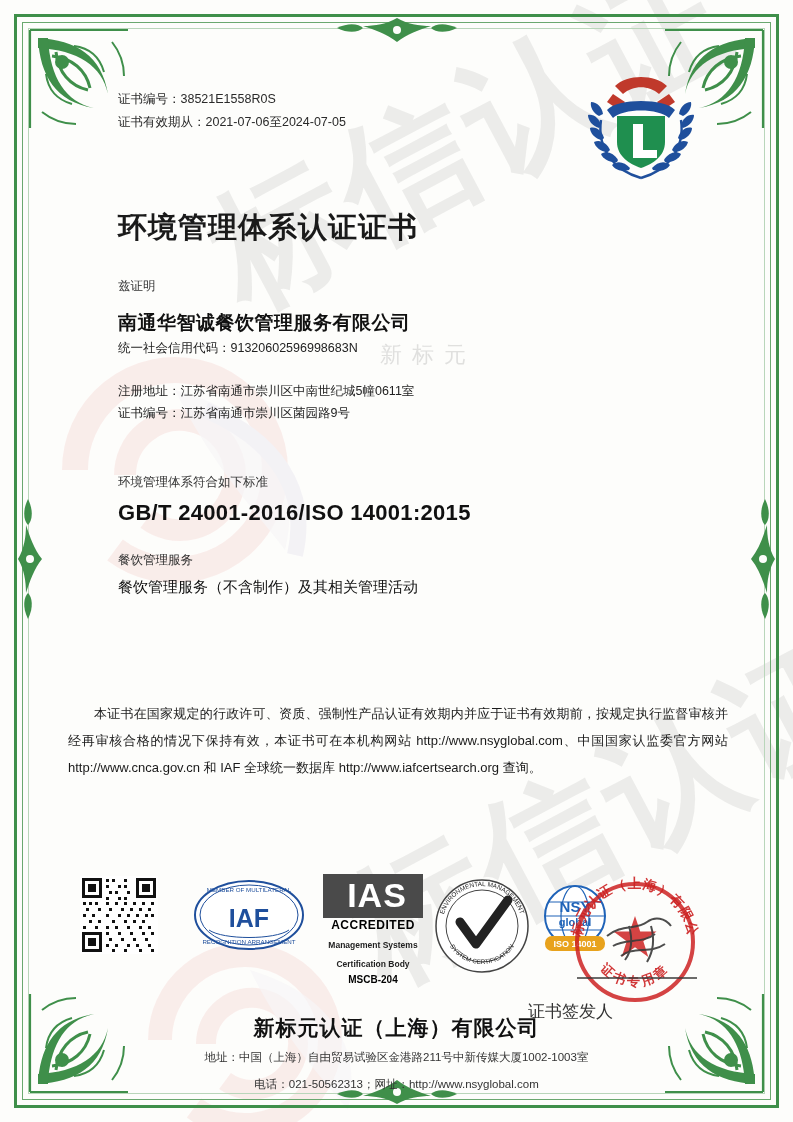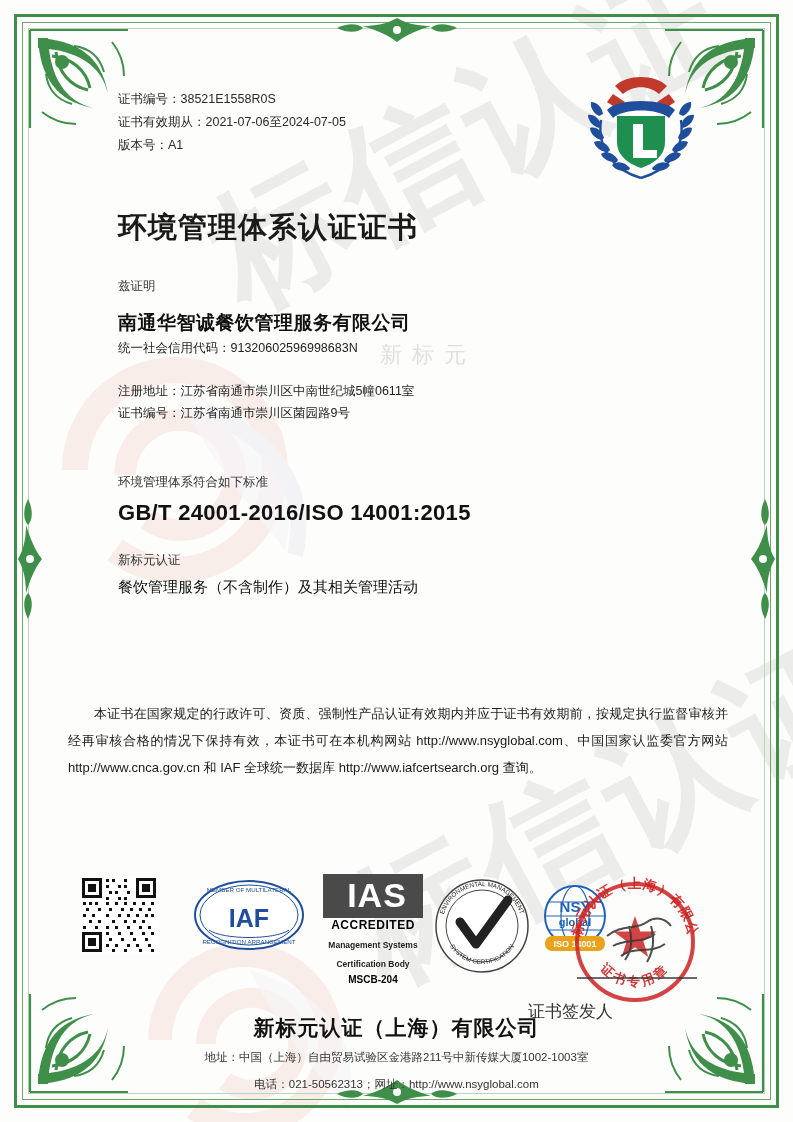--- a/index.html
+++ b/index.html
@@ -427,21 +427,20 @@
         <circle cx="16" cy="100" r="4" fill="#fdfdfb"></circle>
         <path d="M14 40 C8 52 10 62 14 66 C18 62 20 52 14 40 Z"></path>
         <path d="M14 160 C8 148 10 138 14 134 C18 138 20 148 14 160 Z"></path>
       </g>
     </svg>
   </div>
 
   <div class="meta">
     <div>证书编号：38521E1558R0S</div>
     <div>证书有效期从：2021-07-06至2024-07-05</div>
-    <div>版本号：A1</div>
   </div>
 
   <div class="emblem">
     <svg width="128" height="128" viewBox="0 0 128 128">
 
       <g stroke="#1f4f9c" fill="none" stroke-width="2.4">
         <path d="M24 62 C20 90 36 112 64 120"></path>
         <path d="M104 62 C108 90 92 112 64 120"></path>
       </g>
       <g fill="#1f4f9c">
@@ -475,21 +474,21 @@
 
   <div class="lbl zici">兹证明</div>
   <div class="company">南通华智诚餐饮管理服务有限公司</div>
   <div class="credit">统一社会信用代码：91320602596998683N</div>
   <div class="addr addr1">注册地址：江苏省南通市崇川区中南世纪城5幢0611室</div>
   <div class="addr addr2">证书编号：江苏省南通市崇川区菌园路9号</div>
 
   <div class="lbl std-label">环境管理体系符合如下标准</div>
   <div class="standard">GB/T 24001-2016/ISO 14001:2015</div>
 
-  <div class="lbl scope-label">新标元认证</div>
+  <div class="lbl scope-label">餐饮管理服务</div>
   <div class="scope">餐饮管理服务（不含制作）及其相关管理活动</div>
 
   <div class="para">本证书在国家规定的行政许可、资质、强制性产品认证有效期内并应于证书有效期前，按规定执行监督审核并经再审核合格的情况下保持有效，本证书可在本机构网站 http://www.nsyglobal.com、中国国家认监委官方网站 http://www.cnca.gov.cn 和 IAF 全球统一数据库 http://www.iafcertsearch.org 查询。</div>
 
   <div class="logos">
 
     <div class="qr">
       <svg width="78" height="78" viewBox="0 0 78 78">
         <rect width="78" height="78" fill="#ffffff"></rect>
         <g fill="#111">

